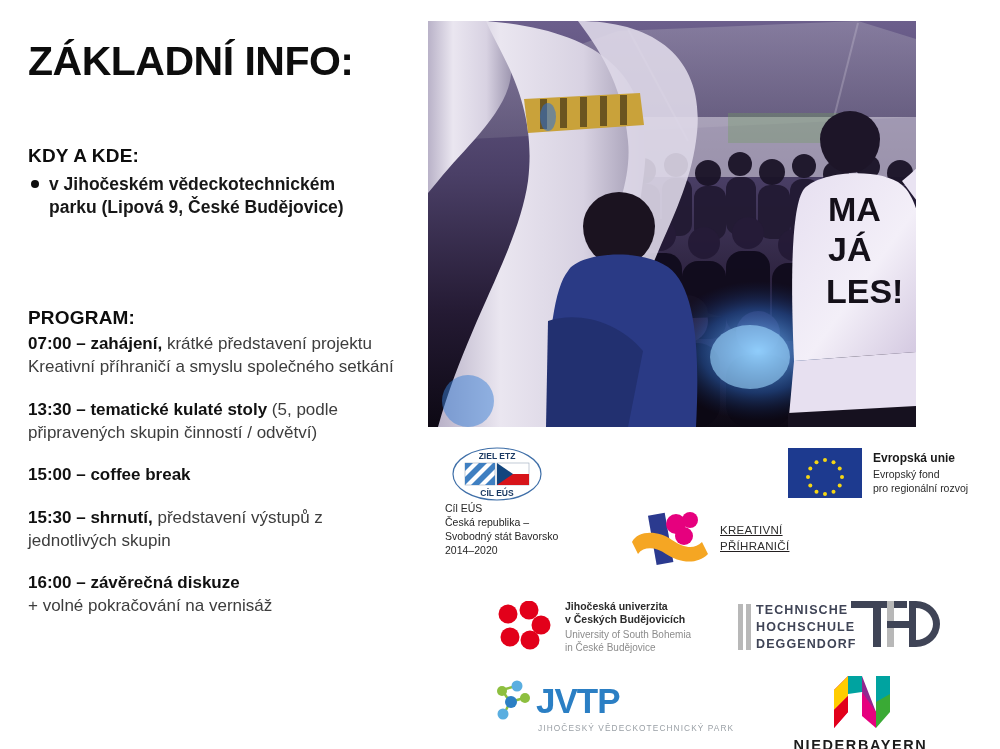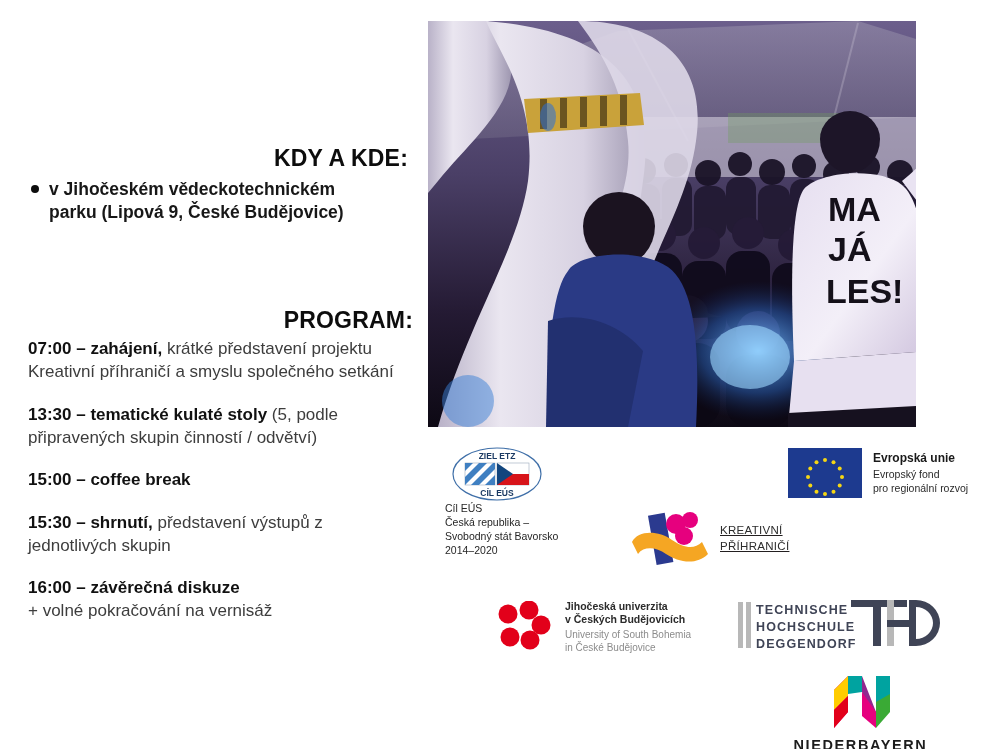--- a/index.html
+++ b/index.html
@@ -31,25 +31,24 @@
     left: 28px;
     top: 38px;
     font-size: 41px;
     font-weight: bold;
     letter-spacing: -0.5px;
     color: #0d0d0d;
     white-space: nowrap;
   }
 
   .section-heading {
-    font-size: 23px;
+    font-size: 19px;
     font-weight: bold;
     color: #0d0d0d;
     letter-spacing: 0.2px;
-    text-align: right;
   }
 
   .when-where {
     position: absolute;
     left: 28px;
     top: 145px;
     width: 380px;
   }
   .bullet-list {
     list-style: none;
@@ -196,20 +195,21 @@
     line-height: 1.28;
     color: #8c8c8c;
     margin-top: 2px;
   }
 
   .logo-thd {
     position: absolute;
     left: 310px;
     top: 170px;
     display: flex;
+    align-items: center;
   }
   .thd-words {
     font-size: 12.5px;
     line-height: 1.35;
     letter-spacing: 1.1px;
     color: #3f4456;
     font-weight: 600;
     margin-left: 4px;
   }
 
@@ -248,20 +248,21 @@
     letter-spacing: 1.6px;
     color: #1c1c1c;
     margin-top: 3px;
   }
 </style>
 </head>
 <body>
 
 <div class="left-col">
 
+  <div class="slide-title">ZÁKLADNÍ INFO:</div>
 
   <div class="when-where">
     <div class="section-heading">KDY A KDE:</div>
     <ul class="bullet-list">
       <li>
         <span>v Jihočeském vědeckotechnickém</span><br>
         <span>parku (Lipová 9, České Budějovice)</span>
       </li>
     </ul>
   </div>
@@ -541,20 +542,39 @@
     <svg width="96" height="52" viewBox="0 0 96 52" style="margin-left:-6px;margin-top:-4px;">
       <rect x="0" y="2" width="56" height="7" fill="#3f4456"></rect>
       <rect x="22" y="2" width="8" height="46" fill="#3f4456"></rect>
       <rect x="36" y="2" width="7" height="46" fill="#b8b8b8"></rect>
       <rect x="36" y="22" width="28" height="7" fill="#3f4456"></rect>
       <rect x="58" y="2" width="7" height="46" fill="#3f4456"></rect>
       <path d="M65,2 a24,23 0 0 1 0,46 l0,-7 a17,16 0 0 0 0,-32 z" fill="#3f4456"></path>
     </svg>
   </div>
 
+  <div class="logo-jvtp">
+    <div class="jvtp-row">
+      <svg width="44" height="42" viewBox="0 0 44 42">
+        <g stroke="#8dbf3f" stroke-width="2.4" fill="none">
+          <path d="M12,10 L26,6"></path>
+            <path d="M12,10 L20,22"></path>
+            <path d="M20,22 L34,18"></path>
+            <path d="M20,22 L14,34"></path>
+        </g>
+        <circle cx="27" cy="6" r="5.5" fill="#5aaee0"></circle>
+        <circle cx="12" cy="11" r="5" fill="#8dbf3f"></circle>
+        <circle cx="21" cy="22" r="6" fill="#2b7fc4"></circle>
+        <circle cx="35" cy="18" r="5" fill="#8dbf3f"></circle>
+        <circle cx="13" cy="34" r="5.5" fill="#5aaee0"></circle>
+      </svg>
+      <div class="jvtp-word">JVTP</div>
+    </div>
+    <div class="jvtp-sub">JIHOČESKÝ VĚDECKOTECHNICKÝ PARK</div>
+  </div>
 
   <div class="logo-nb">
     <svg width="86" height="58" viewBox="0 0 86 58">
       <polygon points="16,56 16,18 30,4 30,40" fill="#e6007e"></polygon>
       <polygon points="16,18 30,4 30,24 16,38" fill="#ffcc00"></polygon>
       <polygon points="16,38 30,24 30,40 16,56" fill="#e2001a"></polygon>
       <polygon points="30,4 44,4 58,40 58,56 44,20" fill="#91278f"></polygon>
       <polygon points="30,4 44,4 44,20 30,22" fill="#00a3a0"></polygon>
       <polygon points="44,20 58,40 58,56 44,44" fill="#e6007e"></polygon>
       <polygon points="58,4 72,4 72,40 58,56" fill="#3aaa35"></polygon>

